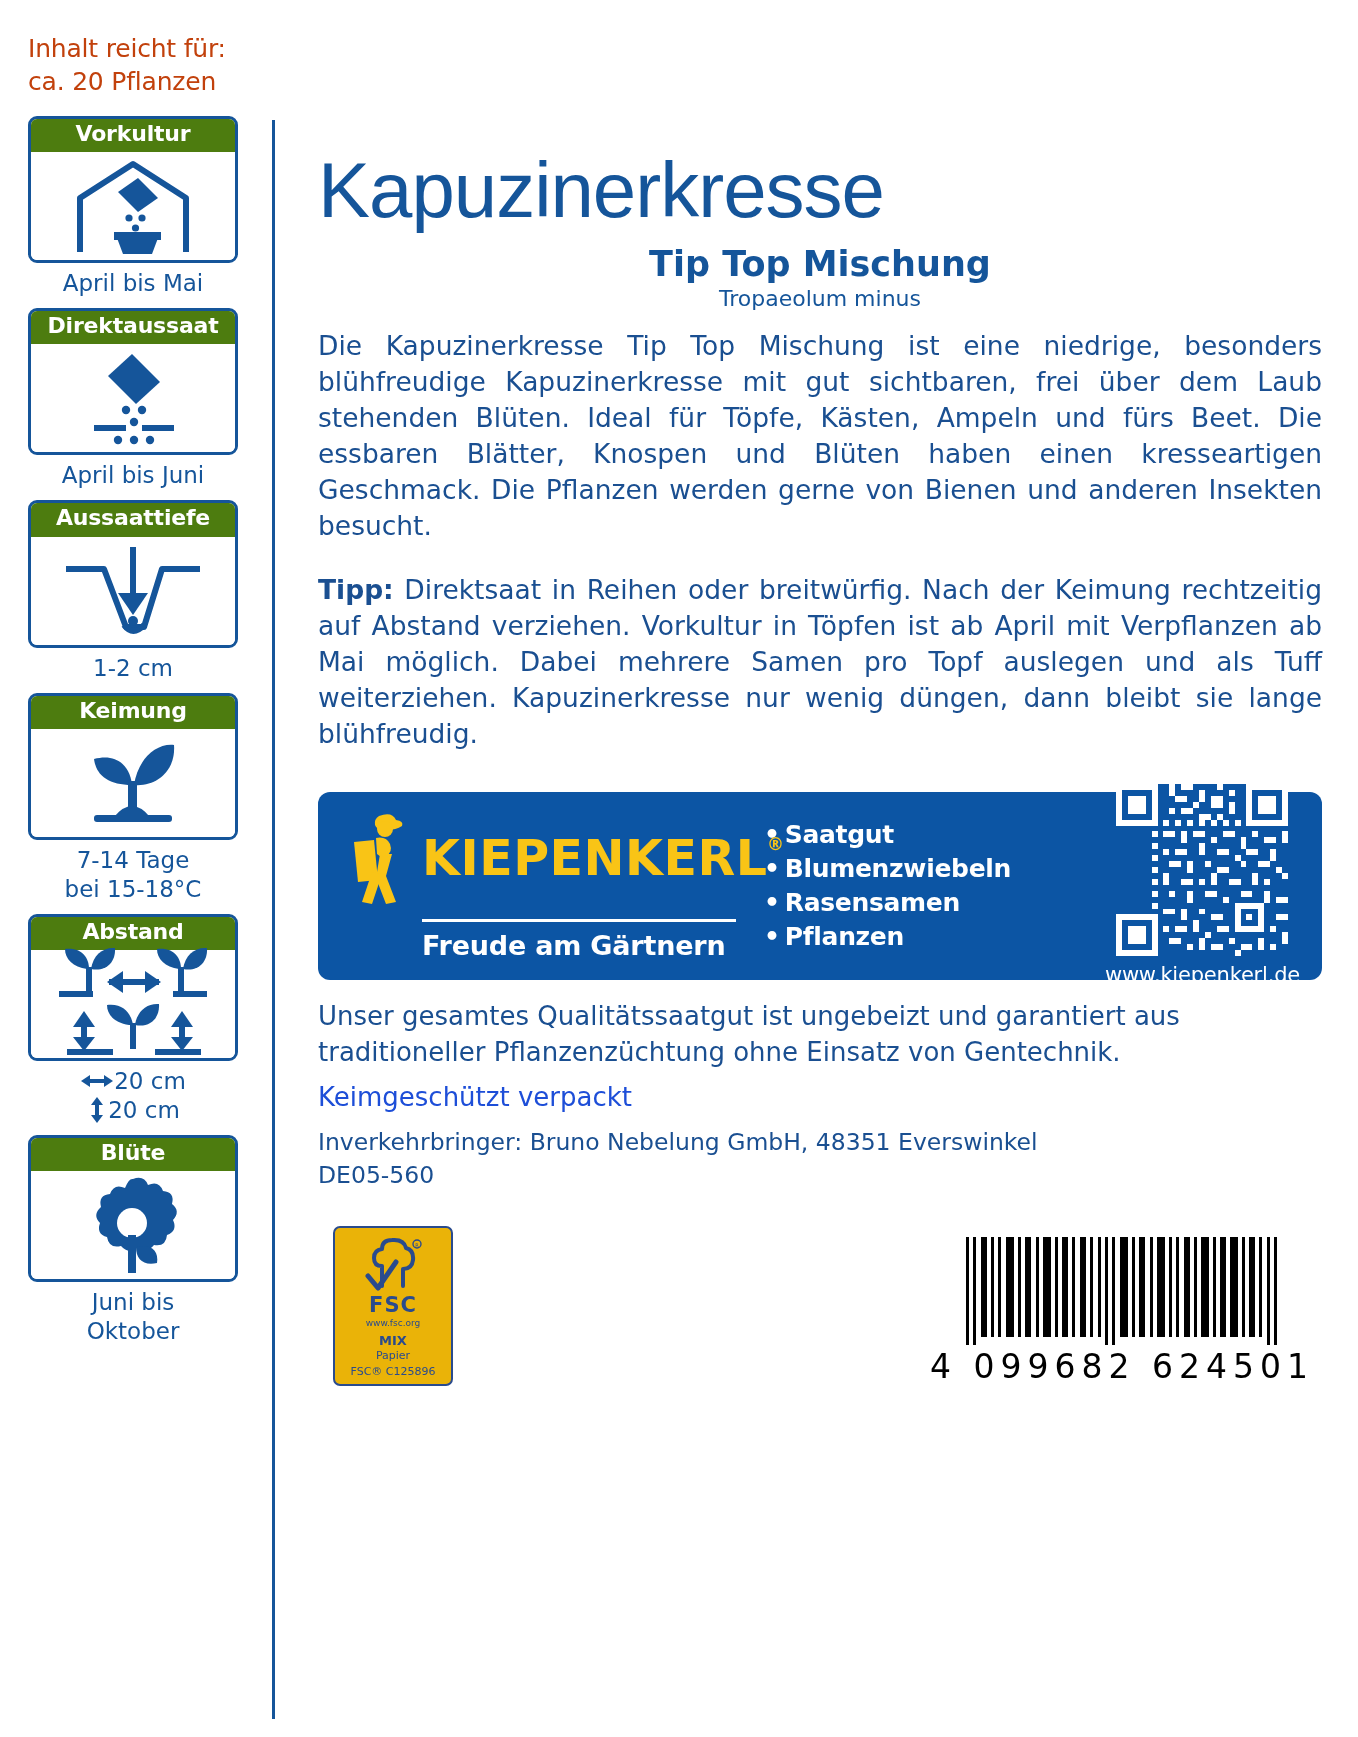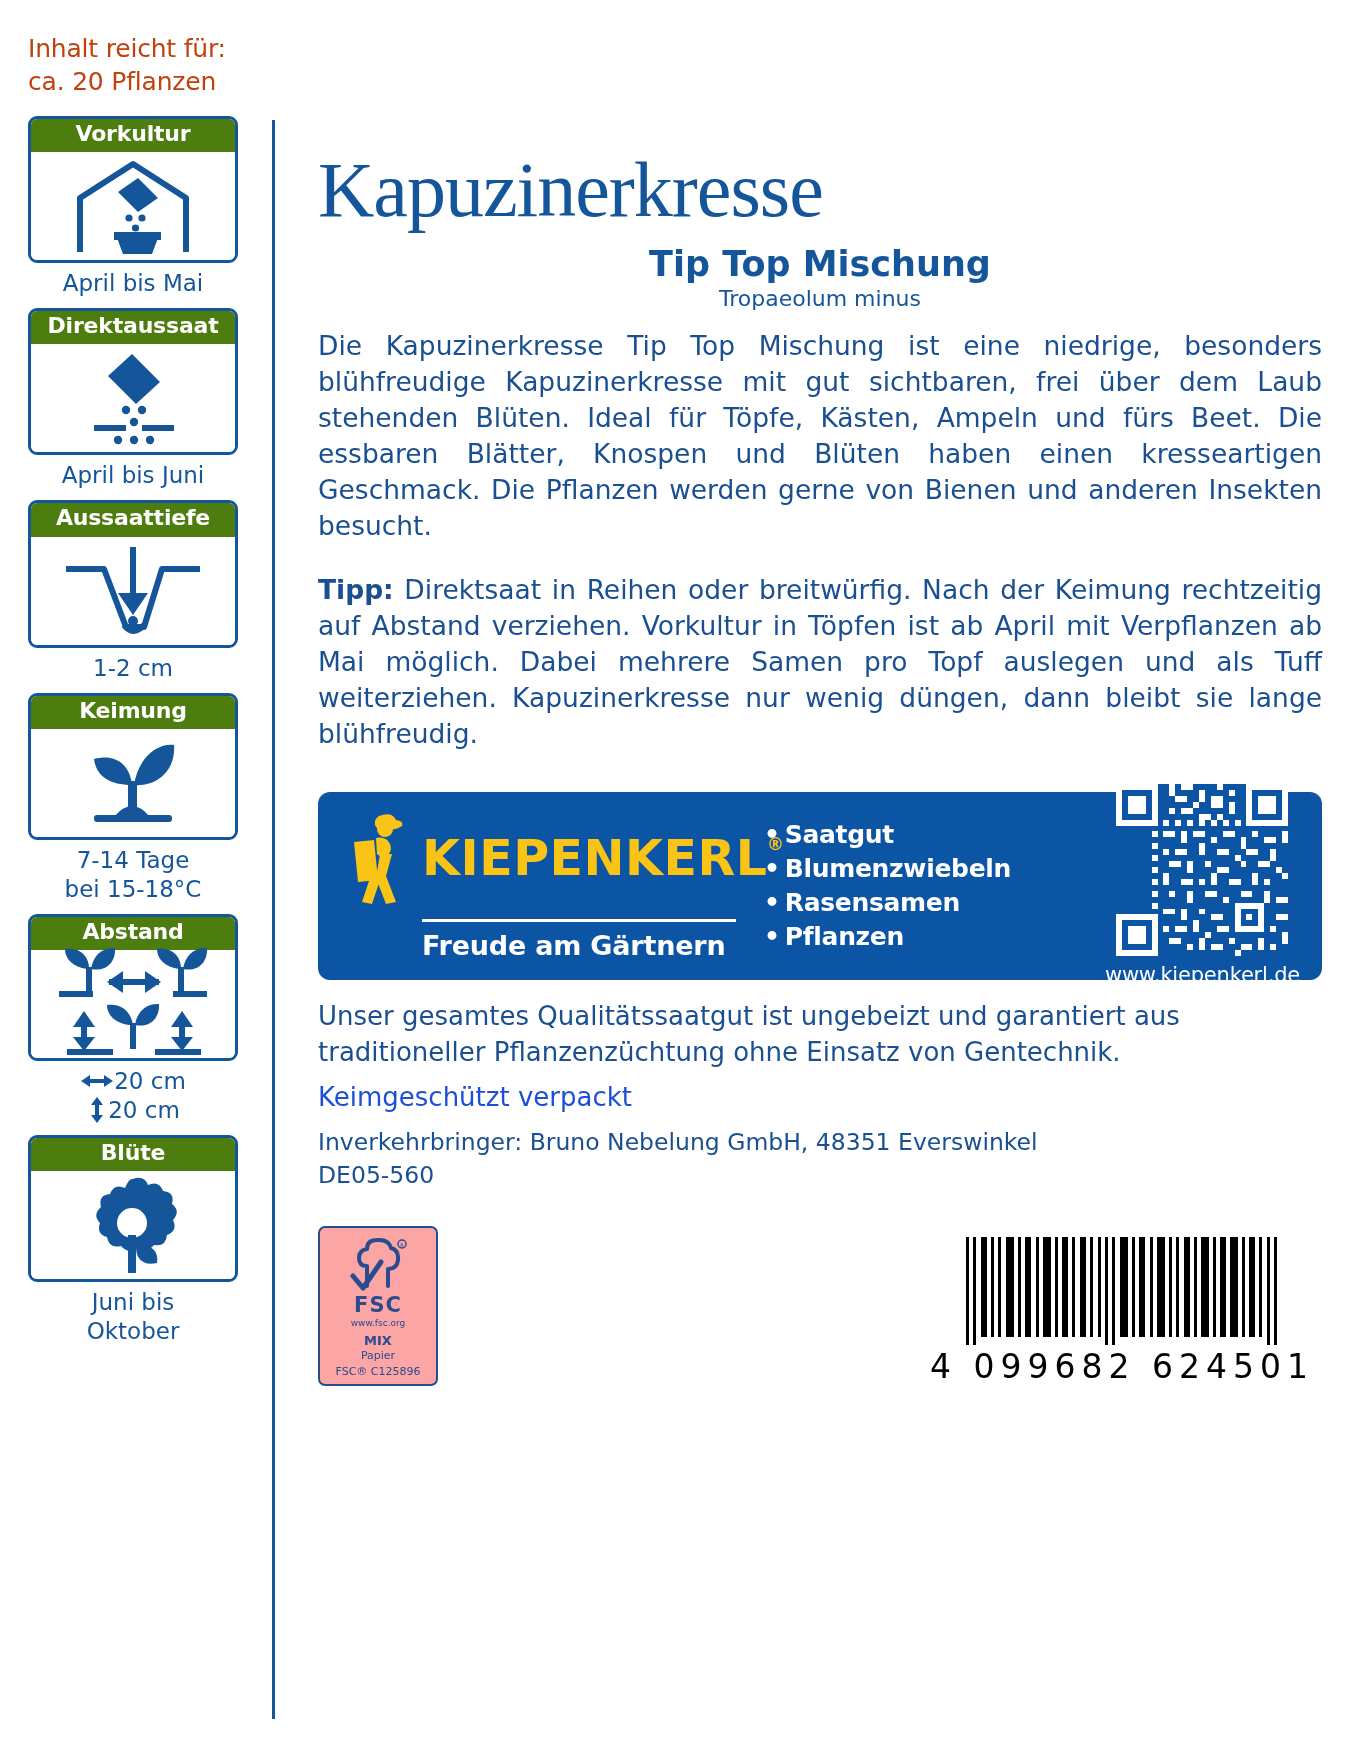--- a/index.html
+++ b/index.html
@@ -98,21 +98,21 @@
   }
   .card-caption .dimline svg { display: block; }
 
   
   #main {
     flex: 1 1 auto;
     padding: 28px 36px 0 46px;
     position: relative;
   }
   #title {
-    font-family: Liberation Serif, serif;
+    font-family: Liberation Sans, sans-serif;
     font-size: 78px;
     line-height: 88px;
     color: #15559a;
     font-weight: 400;
     letter-spacing: -1px;
     white-space: nowrap;
     margin-top: 118px;
   }
   #variety {
     text-align: center;
@@ -240,21 +240,22 @@
     align-items: flex-end;
     margin-top: 34px;
   }
   #fsc {
     width: 120px;
     border: 2px solid #2a4b8d;
     border-radius: 7px;
     padding: 8px 0 6px;
     text-align: center;
     color: #2a4b8d;
-    background: #fca5a5;
+    background: #eab308;
+    margin-left: 15px;
   }
   #fsc-mark { display: block; margin: 0 auto; }
   .fsc-line-1 { font-size: 21px; font-weight: bold; letter-spacing: 1px; margin-top: 1px; }
   .fsc-line-2 { font-size: 9px; margin-top: 1px; }
   .fsc-line-3 { font-size: 13px; font-weight: bold; margin-top: 5px; }
   .fsc-line-4 { font-size: 11px; margin-top: 1px; }
   .fsc-line-5 { font-size: 11px; margin-top: 3px; }
 
   #barcode-wrap {
     margin-left: auto;

